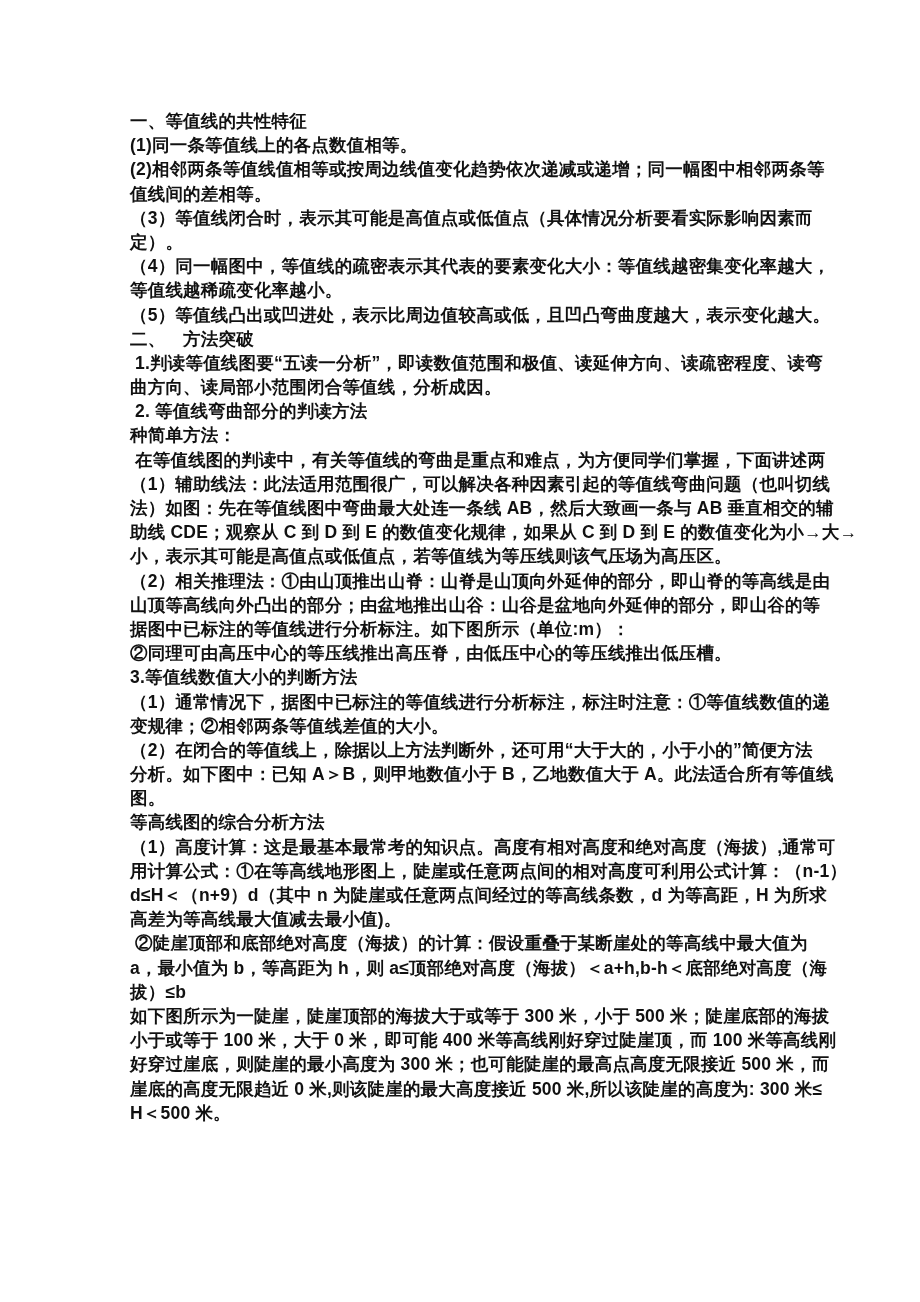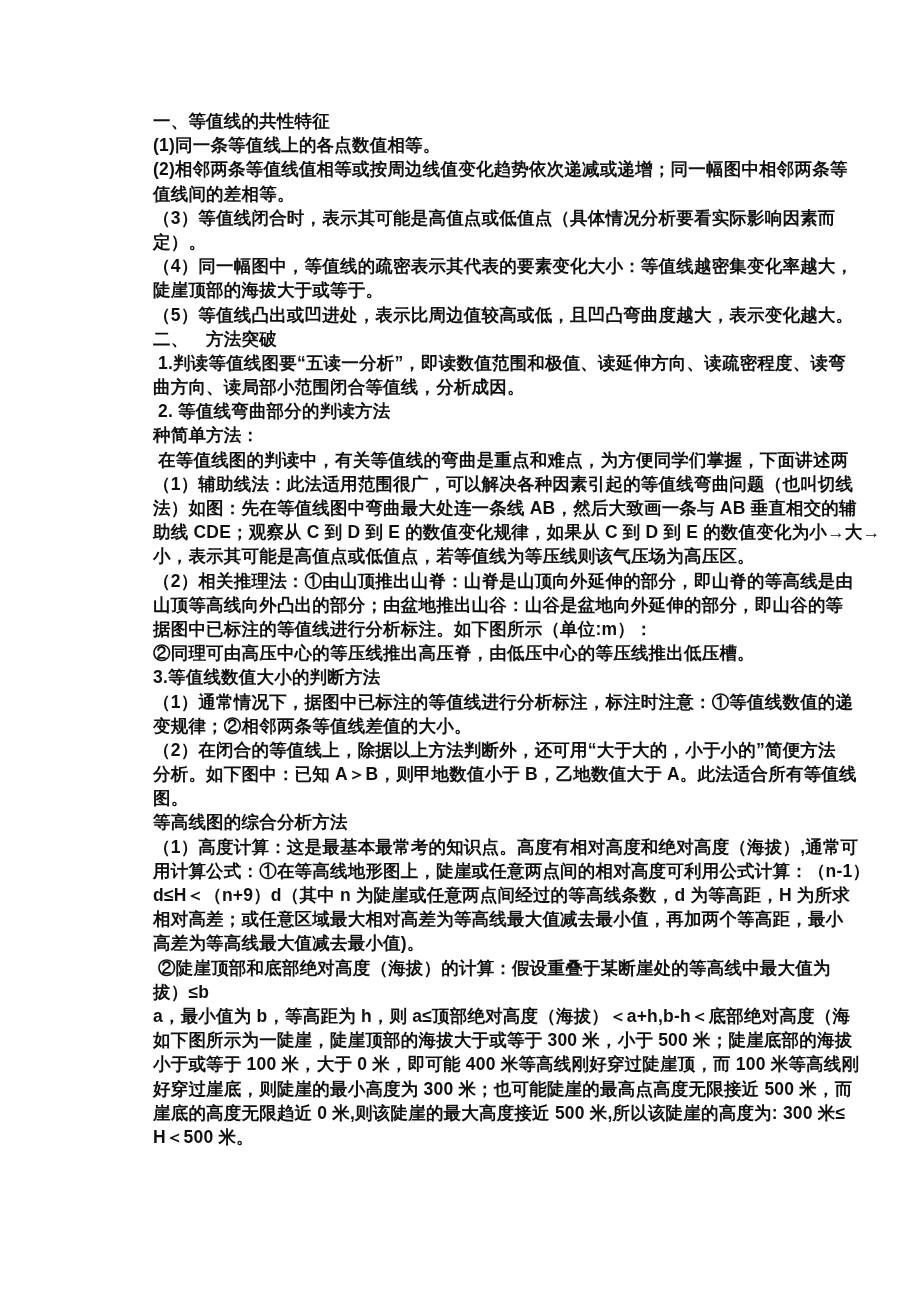--- a/index.html
+++ b/index.html
@@ -20,40 +20,39 @@
     position: absolute;
     left: 130px;
     top: 109px;
     width: 690px;
     font-family: "Liberation Sans", sans-serif;
     font-weight: 700;
     font-size: 17.5px;
     line-height: 24.2px;
     letter-spacing: 0.2px;
     color: #111111;
-    margin-left: 23px;
   }
   .line {
     white-space: pre;
     height: 24.2px;
   }
 </style>
 </head>
 <body style="background: rgb(255, 255, 255);">
 
 <div class="page">
   <div class="text-block" style="color: rgb(17, 17, 17);">
       <div class="line">一、等值线的共性特征</div>
       <div class="line">(1)同一条等值线上的各点数值相等。</div>
       <div class="line">(2)相邻两条等值线值相等或按周边线值变化趋势依次递减或递增；同一幅图中相邻两条等</div>
       <div class="line">值线间的差相等。</div>
       <div class="line">（3）等值线闭合时，表示其可能是高值点或低值点（具体情况分析要看实际影响因素而</div>
       <div class="line">定）。</div>
       <div class="line">（4）同一幅图中，等值线的疏密表示其代表的要素变化大小：等值线越密集变化率越大，</div>
-      <div class="line">陡崖顶部的海拔大于或等于。</div>
+      <div class="line">等值线越稀疏变化率越小。</div>
       <div class="line">（5）等值线凸出或凹进处，表示比周边值较高或低，且凹凸弯曲度越大，表示变化越大。</div>
       <div class="line">二、　方法突破</div>
       <div class="line"> 1.判读等值线图要“五读一分析”，即读数值范围和极值、读延伸方向、读疏密程度、读弯</div>
       <div class="line">曲方向、读局部小范围闭合等值线，分析成因。</div>
       <div class="line"> 2. 等值线弯曲部分的判读方法</div>
       <div class="line">种简单方法：</div>
       <div class="line"> 在等值线图的判读中，有关等值线的弯曲是重点和难点，为方便同学们掌握，下面讲述两</div>
       <div class="line">（1）辅助线法：此法适用范围很广，可以解决各种因素引起的等值线弯曲问题（也叫切线</div>
       <div class="line">法）如图：先在等值线图中弯曲最大处连一条线 AB，然后大致画一条与 AB 垂直相交的辅</div>
       <div class="line">助线 CDE；观察从 C 到 D 到 E 的数值变化规律，如果从 C 到 D 到 E 的数值变化为小→大→</div>
@@ -65,24 +64,23 @@
       <div class="line">3.等值线数值大小的判断方法</div>
       <div class="line">（1）通常情况下，据图中已标注的等值线进行分析标注，标注时注意：①等值线数值的递</div>
       <div class="line">变规律；②相邻两条等值线差值的大小。</div>
       <div class="line">（2）在闭合的等值线上，除据以上方法判断外，还可用“大于大的，小于小的”简便方法</div>
       <div class="line">分析。如下图中：已知 A＞B，则甲地数值小于 B，乙地数值大于 A。此法适合所有等值线</div>
       <div class="line">图。</div>
       <div class="line">等高线图的综合分析方法</div>
       <div class="line">（1）高度计算：这是最基本最常考的知识点。高度有相对高度和绝对高度（海拔）,通常可</div>
       <div class="line">用计算公式：①在等高线地形图上，陡崖或任意两点间的相对高度可利用公式计算：（n-1）</div>
       <div class="line">d≤H＜（n+9）d（其中 n 为陡崖或任意两点间经过的等高线条数，d 为等高距，H 为所求</div>
-      <div class="line">相对高差；或任意区域最大相对高差为等高线最大值减去最小值，再加两个等高距，最小</div>
       <div class="line">高差为等高线最大值减去最小值)。</div>
       <div class="line"> ②陡崖顶部和底部绝对高度（海拔）的计算：假设重叠于某断崖处的等高线中最大值为</div>
+      <div class="line">a，最小值为 b，等高距为 h，则 a≤顶部绝对高度（海拔）＜a+h,b-h＜底部绝对高度（海</div>
       <div class="line">拔）≤b</div>
-      <div class="line">a，最小值为 b，等高距为 h，则 a≤顶部绝对高度（海拔）＜a+h,b-h＜底部绝对高度（海</div>
       <div class="line">如下图所示为一陡崖，陡崖顶部的海拔大于或等于 300 米，小于 500 米；陡崖底部的海拔</div>
       <div class="line">小于或等于 100 米，大于 0 米，即可能 400 米等高线刚好穿过陡崖顶，而 100 米等高线刚</div>
       <div class="line">好穿过崖底，则陡崖的最小高度为 300 米；也可能陡崖的最高点高度无限接近 500 米，而</div>
       <div class="line">崖底的高度无限趋近 0 米,则该陡崖的最大高度接近 500 米,所以该陡崖的高度为: 300 米≤</div>
       <div class="line">H＜500 米。</div>
     </div>
 </div>
 
 </body></html>

